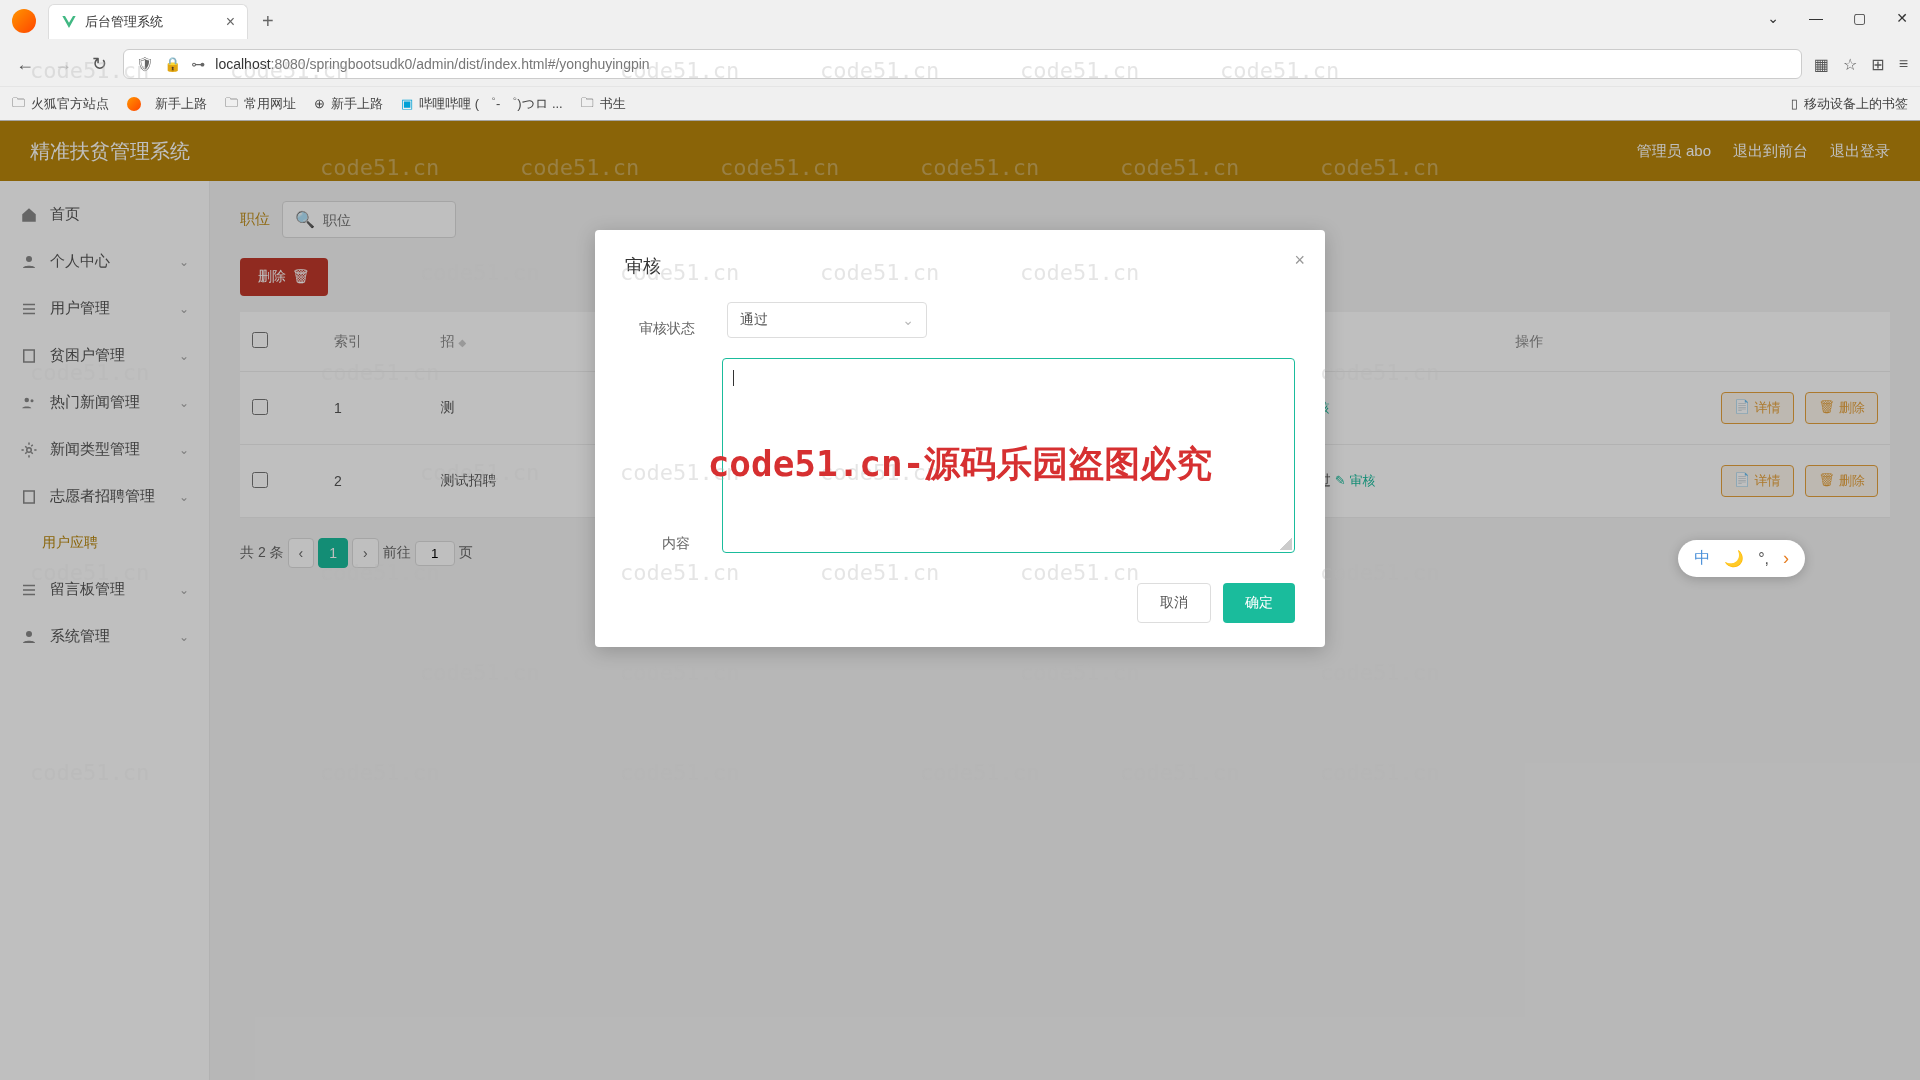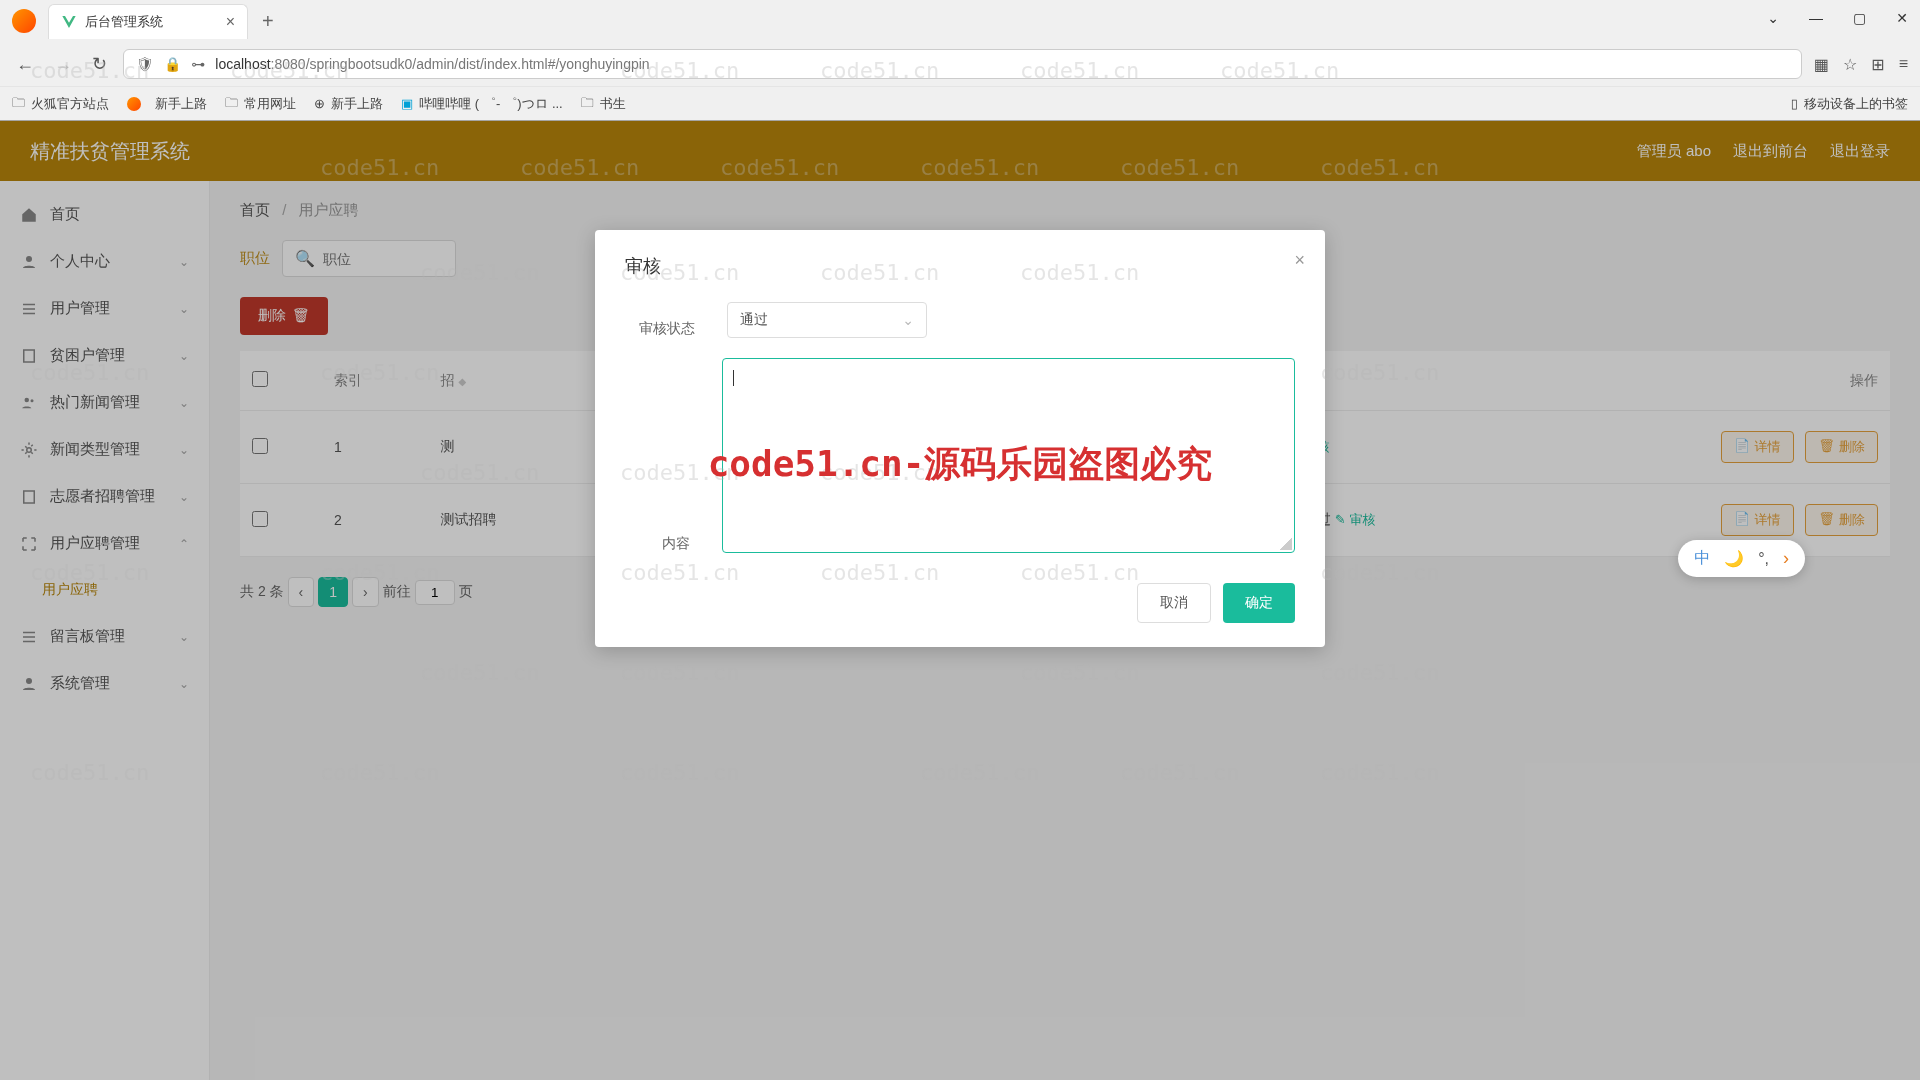--- a/index.html
+++ b/index.html
@@ -219,27 +219,20 @@
         <span>新闻类型管理</span>
         <span class="side-chevron">⌄</span>
       </div>
     <div class="side-item">
         <svg class="side-icon" viewBox="0 0 24 24" fill="none" stroke="currentColor" stroke-width="2">
           <rect x="5" y="4" width="14" height="16"></rect>
         </svg>
         <span>志愿者招聘管理</span>
         <span class="side-chevron">⌄</span>
       </div>
-    <div class="side-item">
-        <svg class="side-icon" viewBox="0 0 24 24" fill="none" stroke="currentColor" stroke-width="2">
-          <path d="M4 4h5M4 4v5M20 4h-5M20 4v5M4 20h5M4 20v-5M20 20h-5M20 20v-5"></path>
-        </svg>
-        <span>用户应聘管理</span>
-        <span class="side-chevron">⌃</span>
-      </div>
     <div class="side-item sub">
         <span>用户应聘</span>
       </div>
     <div class="side-item">
         <svg class="side-icon" viewBox="0 0 24 24" fill="none" stroke="currentColor" stroke-width="2">
           <path d="M4 6h16M4 12h16M4 18h16"></path>
         </svg>
         <span>留言板管理</span>
         <span class="side-chevron">⌄</span>
       </div>
@@ -247,25 +240,20 @@
         <svg class="side-icon" viewBox="0 0 24 24" fill="currentColor">
           <circle cx="12" cy="8" r="4"></circle>
           <path d="M4 20c0-4 16-4 16 0z"></path>
         </svg>
         <span>系统管理</span>
         <span class="side-chevron">⌄</span>
       </div>
   </div>
 
   <div class="main">
-    <div class="breadcrumb">
-      <span>首页</span>
-      <span class="sep">/</span>
-      <span class="current">用户应聘</span>
-    </div>
     <div class="search-row">
       <span class="search-label">职位</span>
       <div class="search-input">
         <span style="color:#bbb">🔍</span>
         <input placeholder="职位" style="">
       </div>
     </div>
     <button class="btn-delete">
         <span>删除</span>
         <span>🗑</span>
@@ -277,21 +265,21 @@
         <th><input type="checkbox" class="chk" style=""></th>
         <th>索引</th>
         <th><span>招</span><span class="sort-icon">◆</span></th>
         <th></th>
             <th></th>
             <th></th>
             <th></th>
             <th></th>
             <th></th>
         <th><span class="sort-icon">◆</span></th>
-        <th style="text-align:right">操作</th>
+        <th style="text-align:left">操作</th>
       </tr>
         </thead>
       <tbody>
         <tr>
           <td><input type="checkbox" class="chk" style=""></td>
           <td>1</td>
           <td>测</td>
           <td></td>
             <td></td>
             <td></td>

